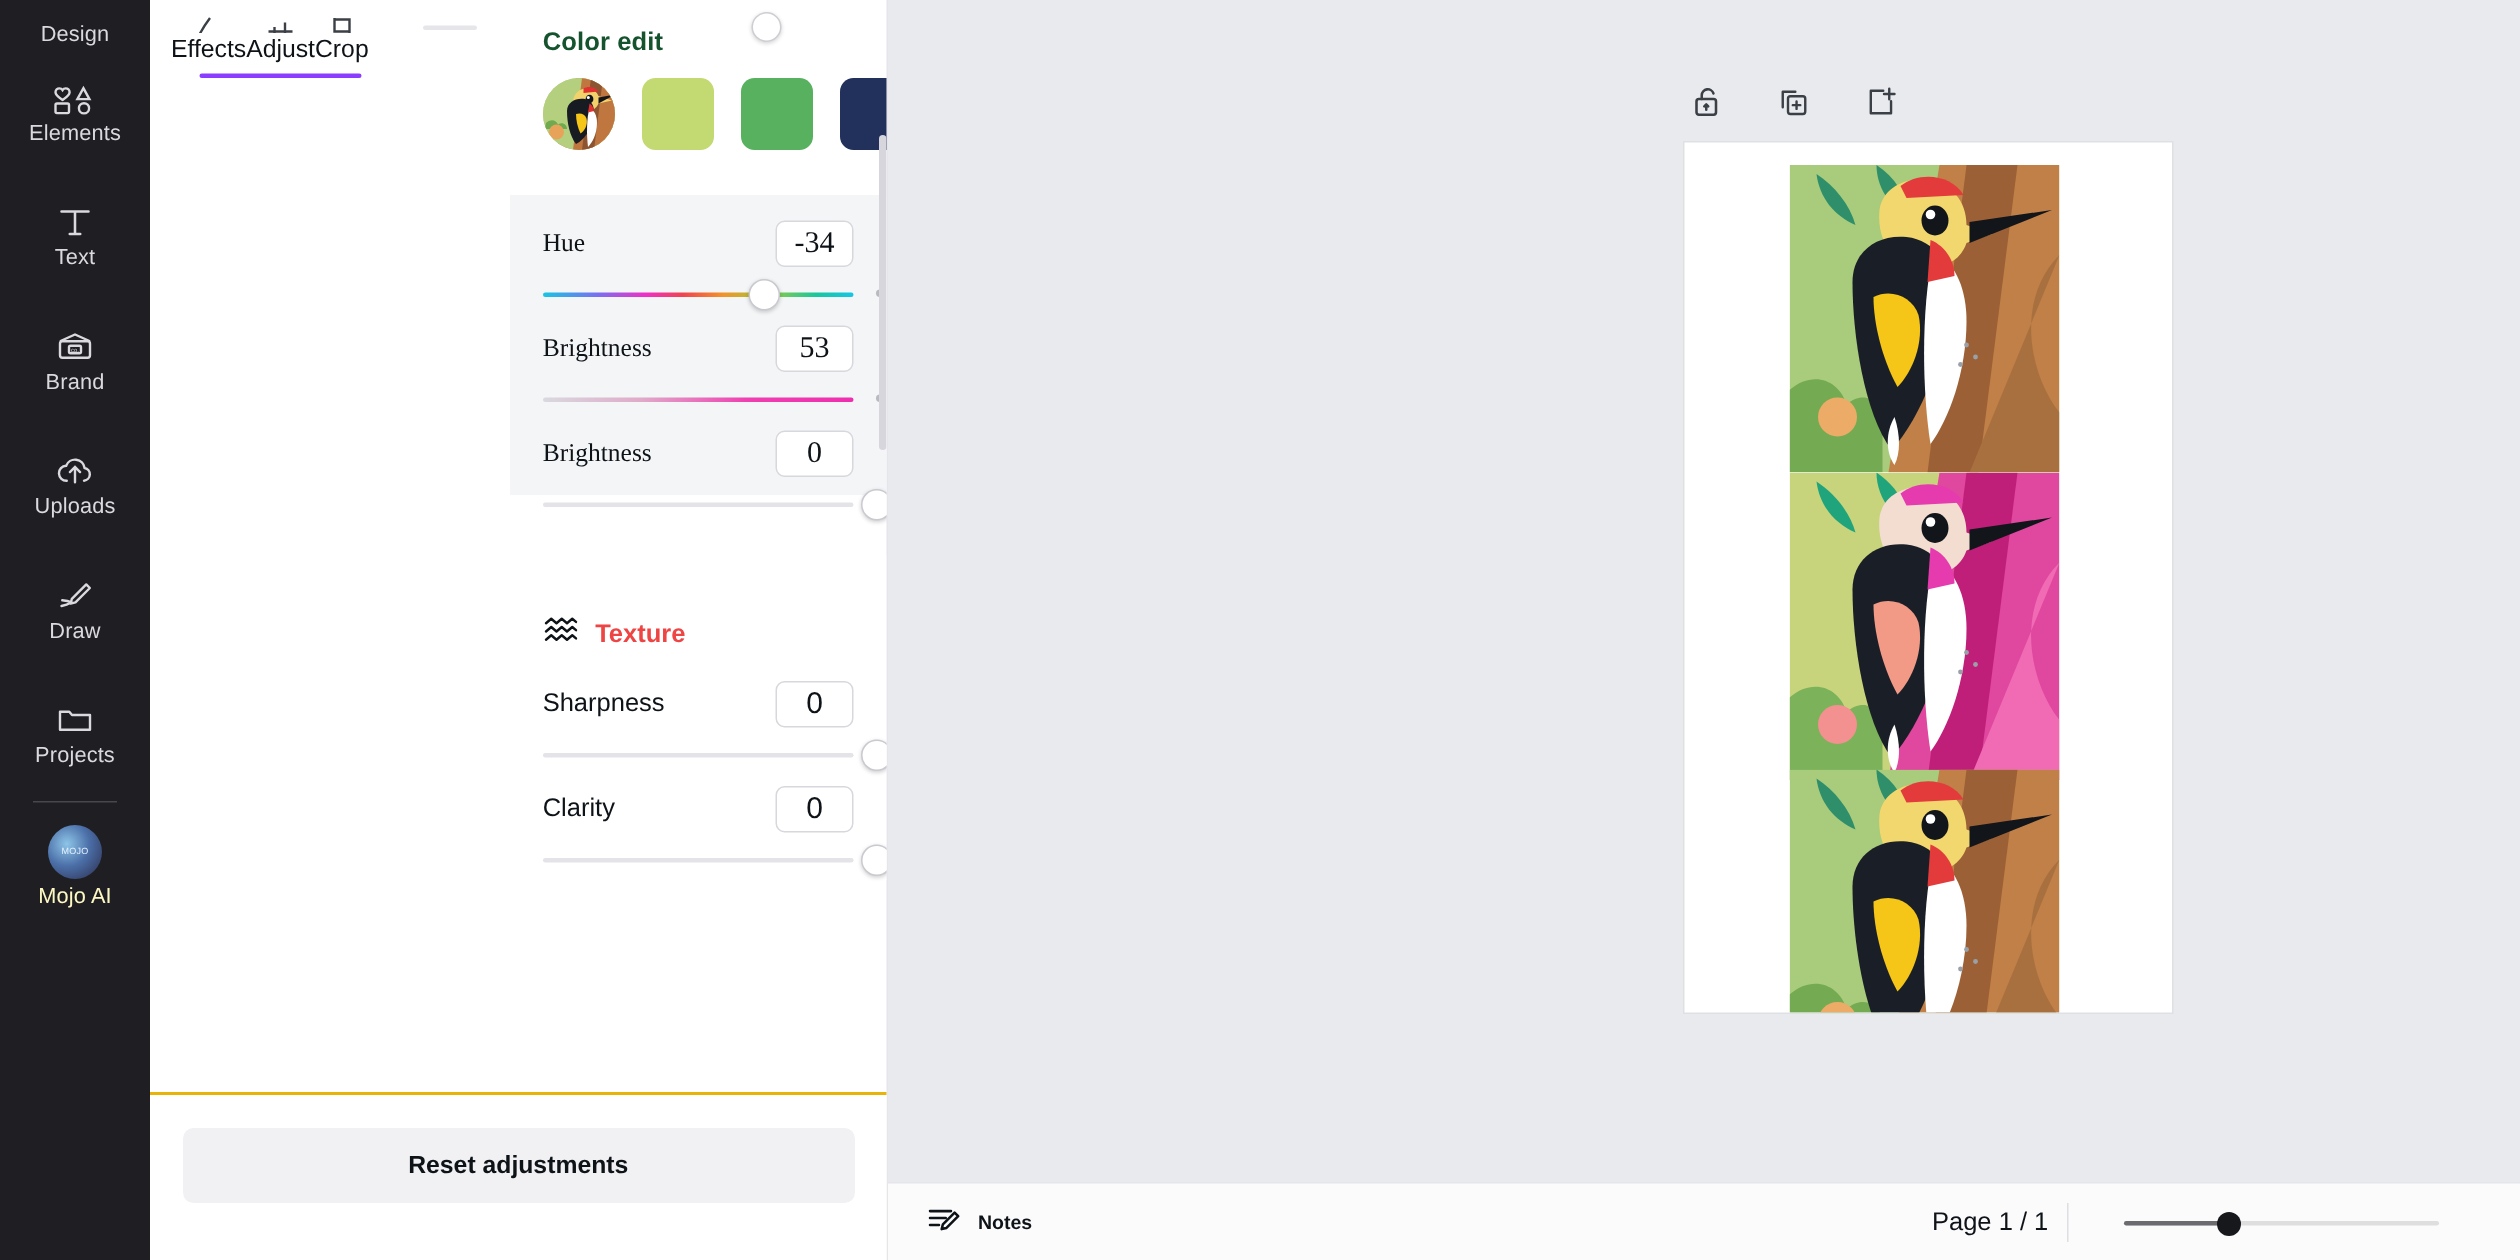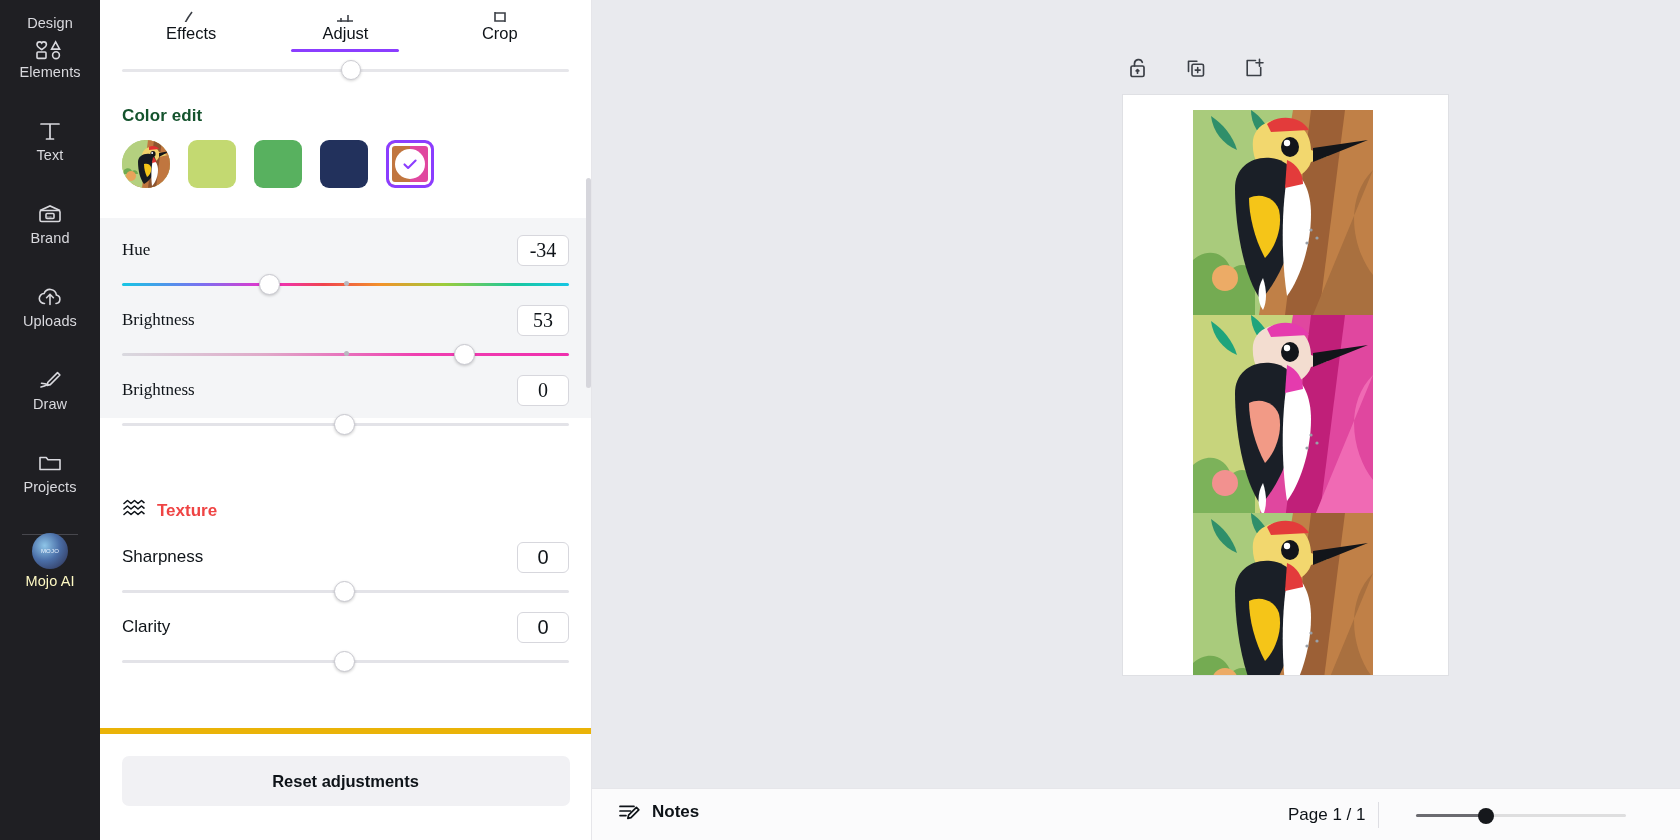--- a/index.html
+++ b/index.html
@@ -15,21 +15,21 @@
   .rail {
     width: 100px; height: 840px;
     background: #1f1f23;
     display: flex; flex-direction: column; align-items: center;
     flex: 0 0 100px;
     position: relative;
     overflow: hidden;
   }
   .rail-item {
     width: 100px; height: 83px;
-    display: flex; flex-direction: column; align-items: center; 
+    display: flex; flex-direction: column; align-items: center; justify-content: center;
     gap: 5px;
     color: #d9d9de;
     cursor: pointer;
     position: relative;
   }
   .rail-item .ri-icon { height: 30px; display: flex; align-items: flex-end; justify-content: center; }
   .rail-item .ri-label { font-size: 14.5px; letter-spacing: .1px; line-height: 1; }
   .rail-item.first { height: 30px; justify-content: flex-end; }
   .rail-sep { width: 56px; height: 1px; background: #47474d; margin: 6px 0 4px; }
   .rail-item.muted .ri-label { color: #fef9c3; }
@@ -38,21 +38,21 @@
     background: radial-gradient(circle at 35% 35%, #8ec5e8 0%, #4b6fa8 45%, #2b2b4a 100%);
     display:flex;align-items:center;justify-content:center;
     font-size: 6px; color: #e6f1ff; letter-spacing:.2px;
   }
 
   
   .panel {
     width: 492px; flex: 0 0 492px; height: 840px;
     background: #ffffff;
     position: relative;
-    display: flex; flex-direction: column;
+    display: flex; flex-direction: row;
     border-right: 1px solid #e6e6ea;
   }
   .panel-tabs {
     display: flex; align-items: flex-end;
     height: 52px; padding: 0 14px;
     position: relative; flex: 0 0 52px;
   }
   .ptab {
     flex: 1; text-align: center; position: relative;
     font-size: 16.5px; color: #0e1318; padding-bottom: 9px; cursor: pointer;
@@ -131,21 +131,21 @@
     position: absolute; top: 2px; width: 21px; height: 21px; border-radius: 50%;
     background: #fff; border: 1px solid #c9c9d0; box-shadow: 0 1px 3px rgba(0,0,0,.2);
     transform: translateX(-10px);
   }
 
   .texture-wrap { position: absolute; left: 0; right: 0; background: #fff; padding: 0 22px; }
   .texture-head { display: flex; align-items: center; gap: 11px; font-size: 17px; font-weight: 700; color: #ef4444; }
 
   .panel-footer {
     position: absolute; left: 0; right: 0; bottom: 0; height: 112px;
-    background: #fff; border-top: 6px solid #eab308;
+    background: #fff; border-top: 2px solid #eab308;
     display: flex; align-items: flex-start; justify-content: center;
     padding-top: 22px;
   }
   .reset-btn {
     width: 448px; height: 50px; border-radius: 7px; border: none;
     background: #f1f1f4; color: #0e1318; font-size: 16.5px; font-weight: 700;
     font-family: inherit; cursor: pointer;
   }
 
   
@@ -174,22 +174,22 @@
   .photo.p1 { top: 15px; }
   .photo.p2 { top: 220px; }
   .photo.p3 { top: 418px; height: 162px; }
 
   .bottom-bar {
     position: absolute; left: 0; right: 0; bottom: 0; height: 52px;
     background: #fbfbfc; border-top: 1px solid #e6e6ea;
     display: flex; align-items: center;
   }
   .notes-btn {
-    display: flex; align-items: flex-start; gap: 11px; margin-left: 26px;
-    font-size: 17px; font-weight: 700; color: #0e1318; cursor: pointer;
+    display: flex; align-items: center; gap: 11px; margin-left: 26px;
+    font-size: 13px; font-weight: 700; color: #0e1318; cursor: pointer;
   }
   .pagecount { position: absolute; left: 696px; font-size: 17px; color: #0e1318; }
   .bb-sep { position: absolute; left: 786px; width: 1px; height: 26px; background: #dedee3; }
   .zoom-slider { position: absolute; left: 824px; width: 210px; height: 20px; }
   .zoom-slider .zt { position: absolute; top: 9px; left: 0; right: 0; height: 3px; background: #dededf; border-radius: 2px; }
   .zoom-slider .zf { position: absolute; top: 9px; left: 0; width: 70px; height: 3px; background: #6b6b70; border-radius: 2px; }
   .zoom-slider .zk { position: absolute; top: 3px; left: 62px; width: 16px; height: 16px; border-radius: 50%; background: #16181c; }
   .panel-scrollbar {
     position: absolute; right: 0; top: 90px; width: 5px; height: 210px;
     background: #d6d6dc; border-radius: 3px;

